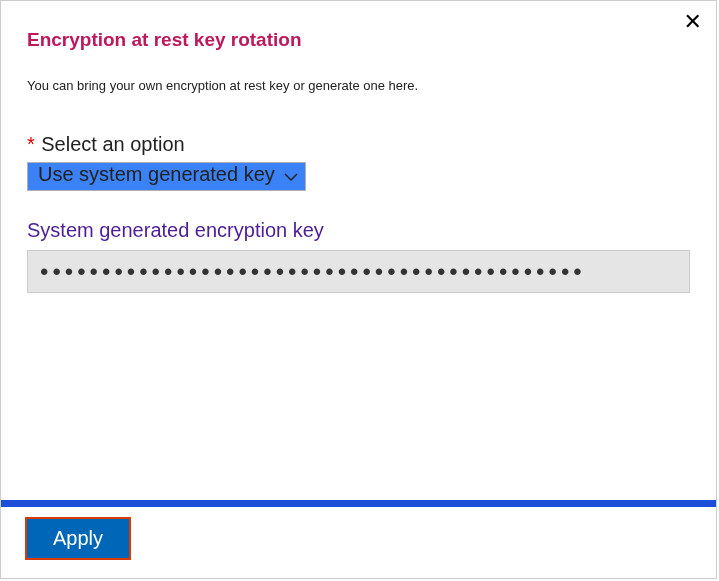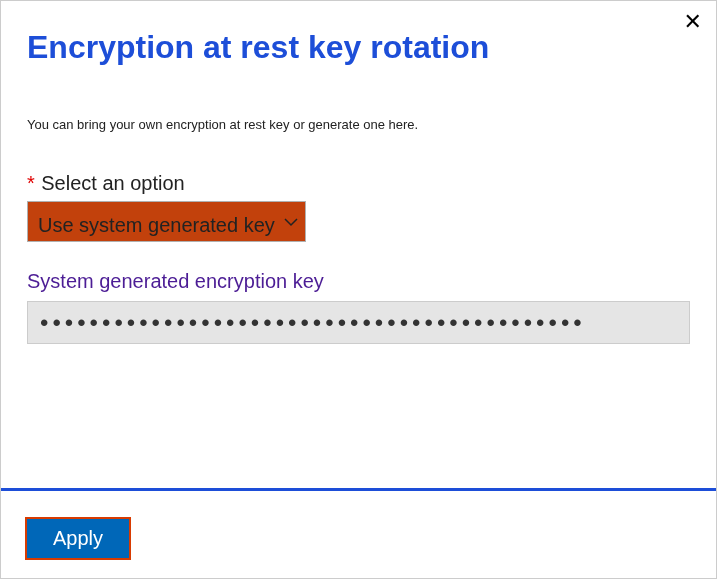--- a/index.html
+++ b/index.html
@@ -31,24 +31,24 @@
       cursor: pointer;
       color: #000000;
       line-height: 1;
       padding: 4px;
     }
     .content {
       padding: 28px 26px 0 26px;
       flex: 1;
     }
     .title {
-      font-size: 32px;
+      font-size: 19px;
       font-weight: 600;
-      color: #1d4ed8;
-      margin-bottom: 50px;
+      color: #be185d;
+      margin-bottom: 26px;
     }
     .description {
       font-size: 13px;
       color: #222222;
       line-height: 1.4;
       margin-bottom: 38px;
     }
     .field-group {
       margin-bottom: 28px;
     }
@@ -63,23 +63,23 @@
       display: inline;
       text-align: right;
     }
     .select-wrapper {
       margin-top: 6px;
     }
     .select {
       font-family: inherit;
       font-size: 20px;
       color: #222222;
-      background: #c2410c;
+      background: #3b82f6;
       border: 1px solid #b0b0b0;
-      padding: 12px 30px 4px 10px;
+      padding: 0 30px 4px 10px;
       appearance: none;
       -webkit-appearance: none;
       cursor: pointer;
       position: relative;
     }
     .select-container {
       position: relative;
       display: inline-block;
     }
     .chevron {
@@ -101,22 +101,22 @@
       font-family: inherit;
       font-size: 24px;
       letter-spacing: 4px;
       color: #333333;
       background: #e5e5e5;
       border: 1px solid #cccccc;
       padding: 7px 12px 6px 12px;
       line-height: 1;
     }
     .footer {
-      border-top: 3px solid #1d4ed8;
-      padding: 28px 26px 20px 26px;
+      border-top: 7px solid #1d4ed8;
+      padding: 12px 26px 20px 26px;
     }
     .apply-button {
       background: #0067b8;
       color: #ffffff;
       font-family: inherit;
       font-size: 20px;
       border: none;
       padding: 8px 26px;
       cursor: pointer;
       outline: 2px solid #d83b01;

